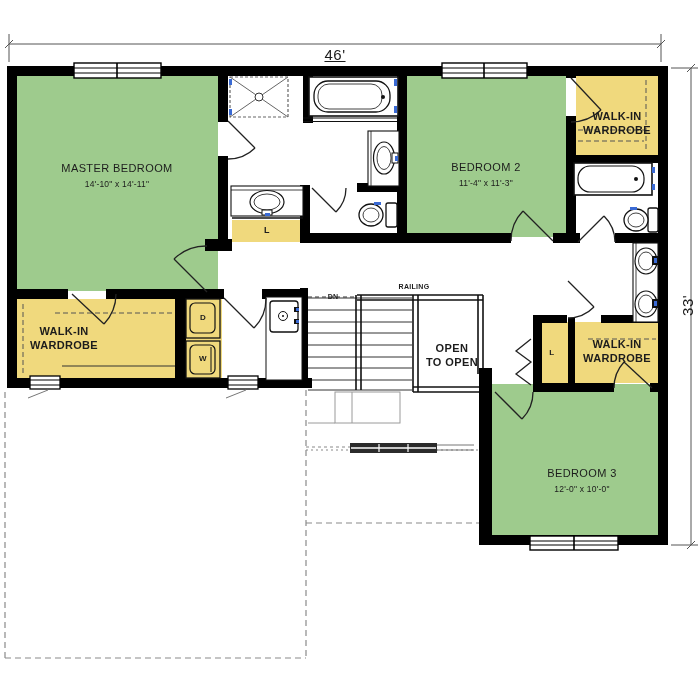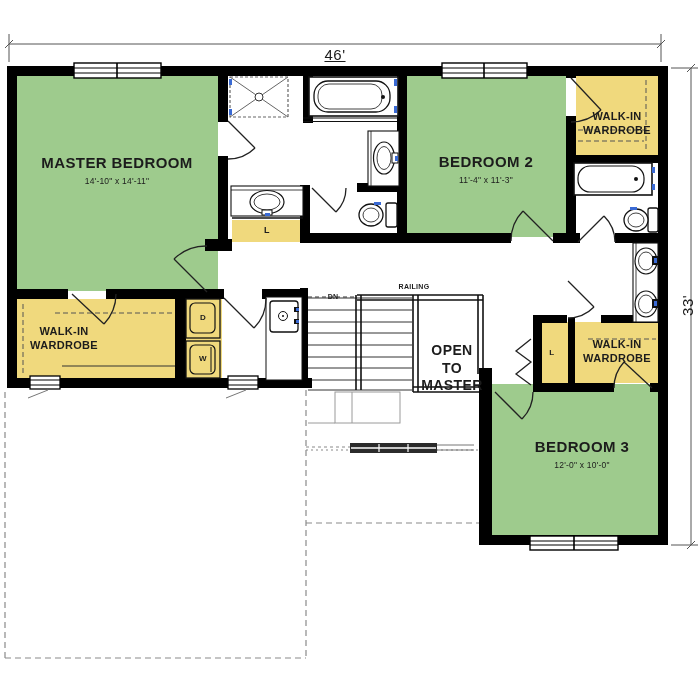--- a/index.html
+++ b/index.html
@@ -1,25 +1,25 @@
 <!DOCTYPE html>
 <html><head>
 <meta charset="utf-8">
 <style>
   html,body{margin:0;padding:0;background:#ffffff;}
   .canvas{position:relative;width:700px;height:700px;background:#ffffff;overflow:hidden;
           font-family:"Liberation Sans", sans-serif;}
   .canvas svg{position:absolute;left:0;top:0;}
   .lbl{position:absolute;color:#1c1c1c;text-align:center;line-height:1.25;
        letter-spacing:0.4px;}
-  .room-name{font-size:15px;font-weight:700;}
+  .room-name{font-size:11px;font-weight:400;margin-top:8px;}
   .room-size{font-size:8.5px;margin-top:3px;font-weight:400;letter-spacing:0.2px;}
   .closet{font-size:11px;font-weight:700;letter-spacing:0.3px;}
   .tiny{font-size:7px;font-weight:700;letter-spacing:0.3px;}
-  .open-lbl{font-size:14px;font-weight:700;}
+  .open-lbl{font-size:11px;font-weight:700;}
   .dim{font-size:15px;font-weight:400;color:#1c1c1c;letter-spacing:0.5px;}
   .rot{transform:rotate(-90deg);transform-origin:center center;}
   .single{font-size:9px;font-weight:700;}
 </style>
 </head>
 <body>
 
 <div class="canvas">
 <svg width="700" height="700" viewBox="0 0 700 700">
 
@@ -335,21 +335,21 @@
   <div class="lbl" style="left:25px;top:154px;width:184px;">
     <div class="room-name">MASTER BEDROOM</div>
     <div class="room-size">14'-10" x 14'-11"</div>
   </div>
 
   <div class="lbl" style="left:416px;top:153px;width:140px;">
     <div class="room-name">BEDROOM 2</div>
     <div class="room-size">11'-4" x 11'-3"</div>
   </div>
 
-  <div class="lbl" style="left:512px;top:438px;width:140px;text-align:center;">
+  <div class="lbl" style="left:512px;top:459px;width:140px;text-align:center;">
     <div class="room-name">BEDROOM 3</div>
     <div class="room-size">12'-0" x 10'-0"</div>
   </div>
 
   <div class="lbl closet" style="left:20px;top:325px;width:88px;">
     <div>WALK-IN</div>
     <div>WARDROBE</div>
   </div>
 
   <div class="lbl closet" style="left:577px;top:110px;width:80px;">
@@ -365,21 +365,21 @@
   <div class="lbl single" style="left:252px;top:225px;width:30px;">L</div>
 
   <div class="lbl single" style="left:544px;top:348px;width:16px;font-size:8px;">L</div>
 
   <div class="lbl single" style="left:193px;top:313px;width:20px;font-size:8px;">D</div>
 
   <div class="lbl single" style="left:193px;top:354px;width:20px;font-size:8px;">W</div>
 
   <div class="lbl open-lbl" style="left:412px;top:342px;width:80px;">
     <div>OPEN</div>
-    <div>TO MASTER</div>
+    <div>TO OPEN</div>
   </div>
 
   <div class="lbl tiny" style="left:384px;top:283px;width:60px;">RAILING</div>
 
   <div class="lbl tiny" style="left:324px;top:293px;width:18px;">DN</div>
 
   <div class="lbl dim" style="left:305px;top:46px;width:60px;text-decoration:underline;">46'</div>
 
   <div class="lbl dim rot" style="left:663px;top:296px;width:50px;">33'</div>
 </div>

